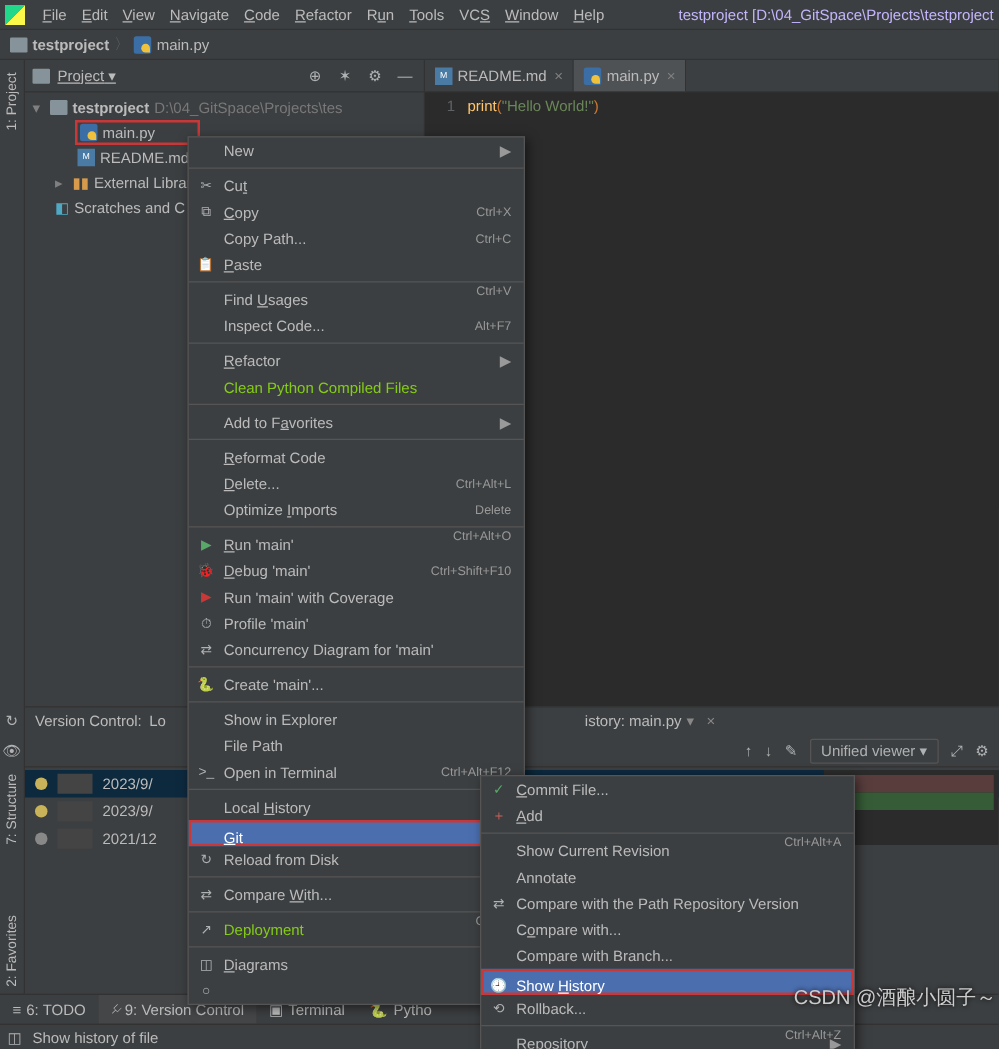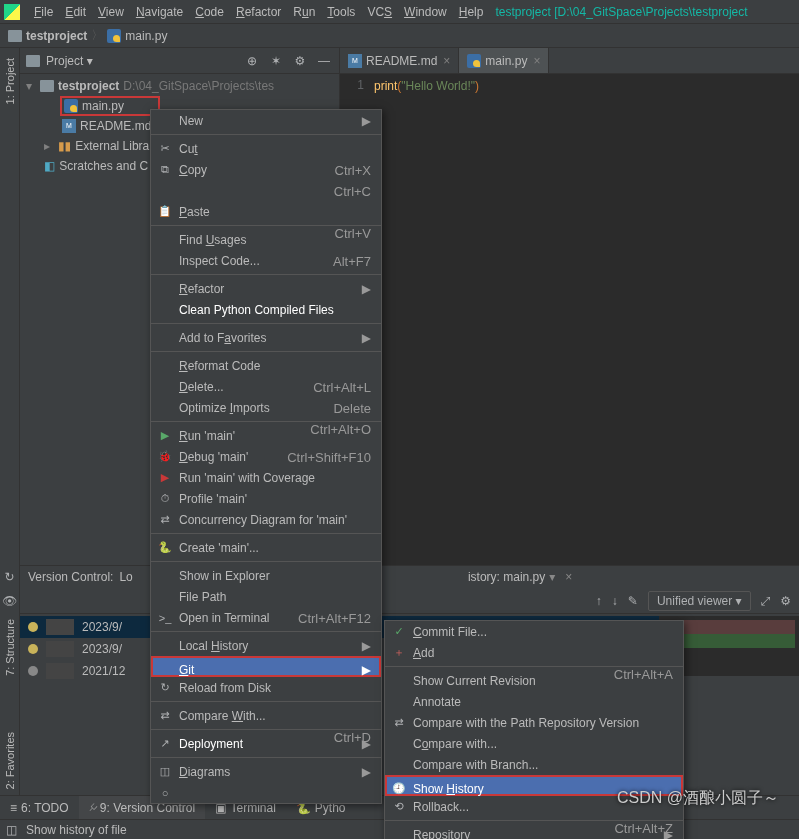--- a/index.html
+++ b/index.html
@@ -1,34 +1,34 @@
 <!DOCTYPE html>
 <html><head>
 <meta charset="utf-8">
 <style>
 * { margin: 0; padding: 0; box-sizing: border-box; font-family: "Segoe UI", Arial, sans-serif; font-size: 12px; }
 body { background: #3c3f41; color: #bbbbbb; width: 799px; height: 839px; overflow: hidden; position: relative; user-select: none; }
 .menubar { height: 24px; background: #3c3f41; display: flex; align-items: center; padding: 0 4px; border-bottom: 1px solid #323232; }
 .menubar .logo { width: 16px; height: 16px; background: linear-gradient(135deg, #21d789 50%, #fcf84a 50%); margin-right: 8px; }
 .menubar .item { padding: 0 6px; cursor: pointer; }
 .menubar .item u { text-decoration: underline; }
-.menubar .path { color: #14b8a6; margin-left: 6px; flex: 1; white-space: nowrap; overflow: hidden; }
+.menubar .path { color: #c4b5fd; margin-left: 6px; flex: 1; white-space: nowrap; overflow: hidden; text-align: right; }
 .breadcrumb { height: 24px; background: #3c3f41; display: flex; align-items: center; padding: 0 8px; border-bottom: 1px solid #323232; gap: 4px; }
 .breadcrumb .sep { color: #606060; }
 .breadcrumb .crumb { display: flex; align-items: center; gap: 4px; }
 .icon-folder { width: 14px; height: 12px; background: #87939a; border-radius: 1px; display: inline-block; position: relative; }
 .icon-py { width: 14px; height: 14px; background: #3b6ea5; border-radius: 2px; display: inline-block; position: relative; }
 .icon-py::after { content: ""; position: absolute; width: 7px; height: 7px; background: #f0c23c; border-radius: 50% 50% 0 50%; right: 1px; bottom: 1px; }
 .icon-md { width: 14px; height: 14px; background: #4a7ba5; display: inline-block; font-size: 7px; color: #fff; text-align: center; line-height: 14px; }
 .main { display: flex; height: 517px; }
 .sidebar-left { width: 20px; background: #3c3f41; border-right: 1px solid #323232; display: flex; flex-direction: column; align-items: center; padding-top: 4px; }
 .sidebar-left .tab-vert { writing-mode: vertical-rl; transform: rotate(180deg); padding: 6px 2px; color: #bbbbbb; cursor: pointer; font-size: 11px; }
 .project-panel { width: 320px; background: #3c3f41; border-right: 1px solid #323232; display: flex; flex-direction: column; }
 .project-header { height: 26px; display: flex; align-items: center; padding: 0 6px; border-bottom: 1px solid #323232; gap: 6px; }
-.project-header .title { flex: 1; }
+.project-header .title { flex: 1; text-decoration: underline; }
 .project-header .btn { width: 18px; height: 18px; display: flex; align-items: center; justify-content: center; color: #afb1b3; cursor: pointer; }
 .tree { flex: 1; padding: 2px 0; }
 .tree-row { display: flex; align-items: center; height: 20px; padding-left: 6px; gap: 4px; white-space: nowrap; }
 .tree-row.indent1 { padding-left: 24px; }
 .tree-row.indent2 { padding-left: 42px; }
 .tree-row.sel { border: 2px solid #c93838; width: 100px; margin-left: 40px; padding-left: 2px; }
 .tree-arrow { width: 10px; color: #808080; }
 .tree-label { color: #bbbbbb; }
 .tree-path { color: #787878; }
 .editor-area { flex: 1; display: flex; flex-direction: column; background: #2b2b2b; }
@@ -41,26 +41,26 @@
 .code { flex: 1; padding: 4px 0 0 4px; font-family: "Consolas", monospace; font-size: 13px; }
 .tok-fn { color: #ffc66d; }
 .tok-par { color: #cc7832; }
 .tok-str { color: #6a8759; }
 .context-menu { position: absolute; background: #3c3f41; border: 1px solid #555; box-shadow: 2px 2px 8px rgba(0,0,0,0.5); z-index: 100; }
 .cm-row { height: 21px; display: flex; align-items: center; padding: 0 10px 0 6px; gap: 6px; cursor: pointer; }
 .cm-row.selected { background: #4b6eaf; color: #fff; }
 .cm-icon { width: 16px; height: 16px; display: flex; align-items: center; justify-content: center; color: #afb1b3; font-size: 11px; }
 .cm-label { flex: 1; white-space: nowrap; }
 .cm-label u { text-decoration: underline; }
-.cm-shortcut { color: #999; font-size: 13px; margin-left: 20px; margin-top: 44px; }
+.cm-shortcut { color: #999; font-size: 10px; margin-left: 20px; margin-top: 44px; }
 .cm-arrow { color: #999; margin-left: 8px; }
 .cm-row.selected .cm-arrow { color: #fff; }
 .cm-sep { height: 1px; background: #555; margin: 3px 0; }
-.cm-row.disabled .cm-label, .cm-row.disabled .cm-shortcut { color: #ffffff; }
-.cm-a { left: 150px; top: 109px; width: 232px; }
+.cm-row.disabled .cm-label, .cm-row.disabled .cm-shortcut { color: #84cc16; }
+.cm-a { left: 150px; top: 109px; width: 270px; }
 .cm-b { left: 384px; top: 620px; width: 300px; }
 .redbox { border: 2px solid #c93838; align-items: flex-end; }
 .cm-row.redbox { box-shadow: inset 0 0 0 2px #c93838; border: none; }
 .vc-area { position: absolute; left: 20px; top: 565px; right: 0; height: 226px; background: #3c3f41; border-top: 1px solid #323232; display: flex; flex-direction: column; }
 .vc-head { height: 22px; display: flex; align-items: center; padding: 0 8px; gap: 6px; }
 .vc-spacer { flex: 1; }
 .history-hdr { flex:1; display:flex; align-items:center; padding:0 4px; gap:4px; }
 .history-sub { height: 26px; display:flex; align-items:center; padding: 0 8px; gap:10px; border-bottom:1px solid #323232; }
 .history-sub .btn { color:#afb1b3; cursor:pointer; }
 .history-sub .btn.dd { border:1px solid #555; padding:2px 8px; border-radius:2px; }
@@ -75,21 +75,21 @@
 .diff-del { background:#593d3d; color:#bbb; }
 .diff-add { background:#365c37; color:#bbb; }
 .bottom-tabs { position:absolute; left:0; bottom:20px; right:0; height:24px; background:#3c3f41; border-top:1px solid #323232; display:flex; align-items:center; }
 .bottom-tab { padding:0 10px; display:flex; align-items:center; gap:4px; cursor:pointer; height:100%; }
 .bottom-tab.active { background:#444648; }
 .sidebar-right-bottom { position:absolute; left:0; top:565px; width:20px; bottom:44px; background:#3c3f41; border-right:1px solid #323232; display:flex; flex-direction:column; align-items:center; }
 .sidebar-right-bottom .tab-vert { writing-mode: vertical-rl; transform: rotate(180deg); padding: 6px 2px; font-size:11px; cursor:pointer; }
 .sidebar-right-bottom .ic { width:16px; height:16px; margin:4px 0; color:#afb1b3; display:flex; align-items:center; justify-content:center; }
 .statusbar { position:absolute; left:0; bottom:0; right:0; height:20px; background:#3c3f41; border-top:1px solid #323232; display:flex; align-items:center; padding:0 6px; gap:6px; }
 .statusbar .ic { width:14px; height:14px; color:#afb1b3; }
-.watermark { position:absolute; right:20px; bottom:30px; color:#ccc; font-size:16px; font-family:sans-serif; text-shadow:0 0 4px #000; pointer-events:none; z-index:200; }
+.watermark { position:absolute; right:2px; bottom:30px; color:#ccc; font-size:16px; font-family:sans-serif; text-shadow:0 0 4px #000; pointer-events:none; z-index:200; }
 </style>
 </head>
 <body>
 
 <div class="menubar">
   <div class="logo"></div>
   <span class="item"><u>F</u>ile</span>
   <span class="item"><u>E</u>dit</span>
   <span class="item"><u>V</u>iew</span>
   <span class="item"><u>N</u>avigate</span>
@@ -259,20 +259,21 @@
       <span class="cm-label">Cu<u>t</u></span>
       <span class="cm-shortcut">Ctrl+X</span>
     </div>
     <div class="cm-row">
       <span class="cm-icon">⧉</span>
       <span class="cm-label"><u>C</u>opy</span>
       <span class="cm-shortcut">Ctrl+C</span>
     </div>
     <div class="cm-row">
       <span class="cm-icon"></span>
+      <span class="cm-label">Copy Path...</span>
     </div>
     <div class="cm-row">
       <span class="cm-icon">📋</span>
       <span class="cm-label"><u>P</u>aste</span>
       <span class="cm-shortcut">Ctrl+V</span>
     </div>
     <div class="cm-sep"></div>
     <div class="cm-row">
       <span class="cm-icon"></span>
       <span class="cm-label">Find <u>U</u>sages</span>

